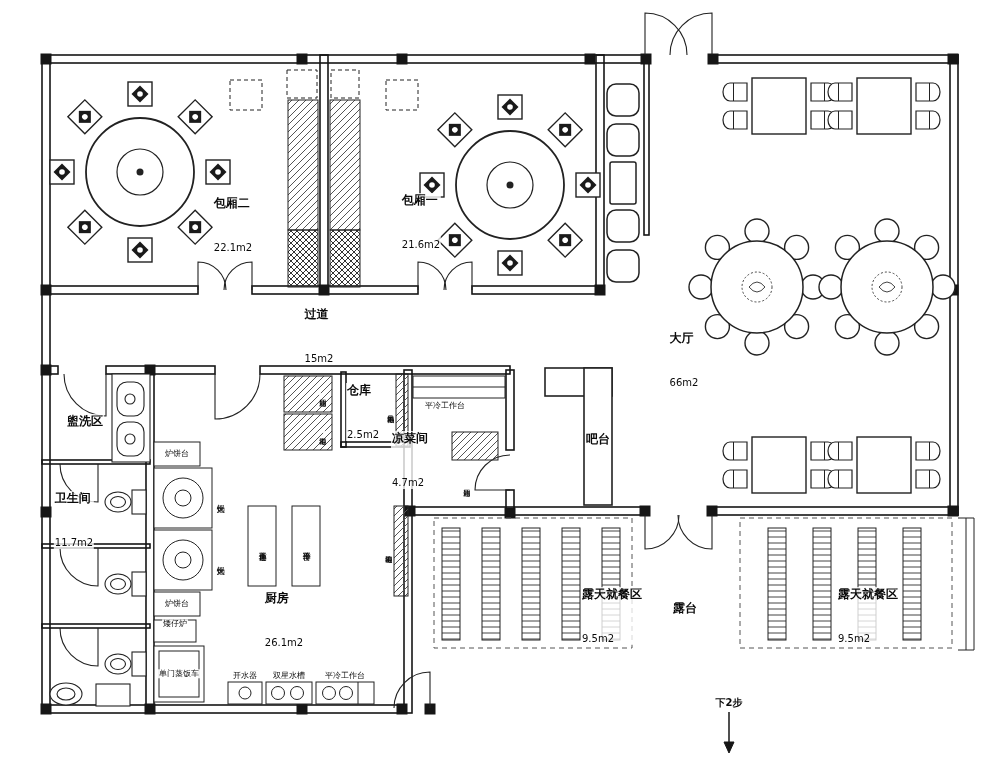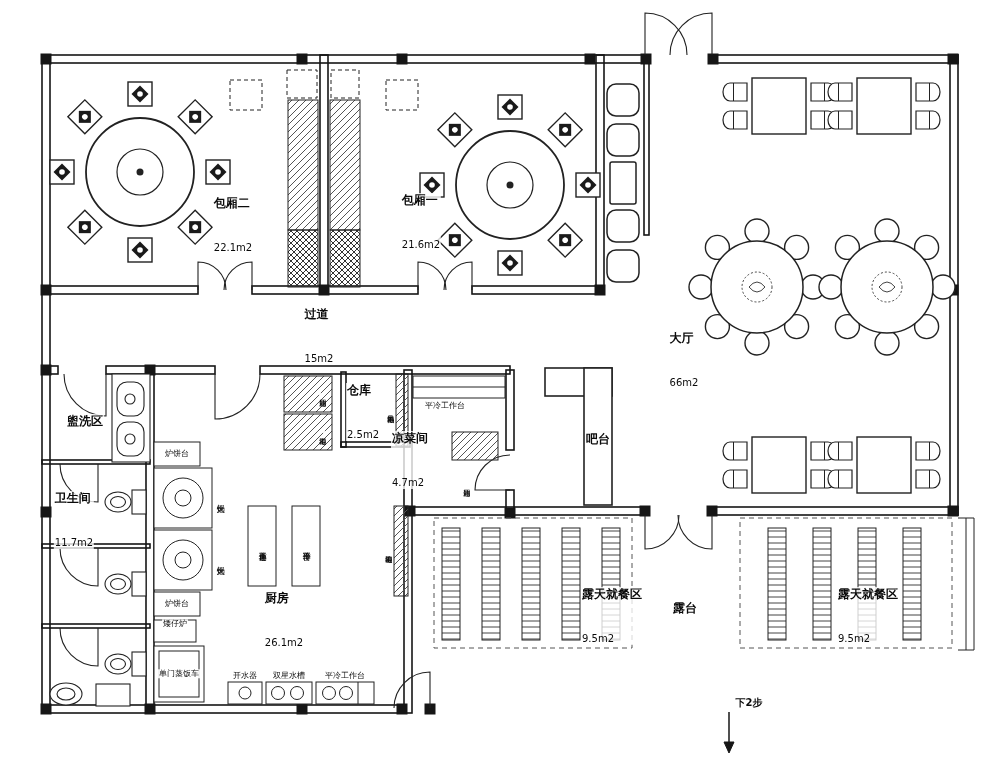--- a/index.html
+++ b/index.html
@@ -5,21 +5,21 @@
   html,body{margin:0;padding:0;background:#fff;}
   #plan{position:relative;width:1000px;height:769px;background:#fff;font-family:"DejaVu Sans",sans-serif;overflow:hidden;}
   #plan svg{position:absolute;left:0;top:0;}
   .lbl{position:absolute;transform:translate(-50%,-50%);text-align:left;color:#0a0a0a;line-height:1.18;white-space:nowrap;z-index:5;}
   .room{background:rgba(255,255,255,.78);padding:0 1px;}
   .room .name{font-size:12px;font-weight:bold;}
   .room .area{font-size:10px;margin-top:32px;}
   .eq{font-size:8px;background:rgba(255,255,255,.88);padding:0 1px;}
   .eq.v{writing-mode:vertical-rl;text-orientation:upright;padding:1px 0;}
   .s7{font-size:7px;}
-  .steps{font-size:10px;font-weight:bold;margin-left:20px;}
+  .steps{font-size:10px;font-weight:bold;}
 </style>
 </head>
 <body>
 
 <div id="plan">
 
 <svg width="1000" height="769" viewBox="0 0 1000 769">
   <defs>
     <pattern id="diag" width="7" height="7" patternUnits="userSpaceOnUse">
       <path d="M-1,8 L8,-1" stroke="#555" stroke-width="1" fill="none"></path>

